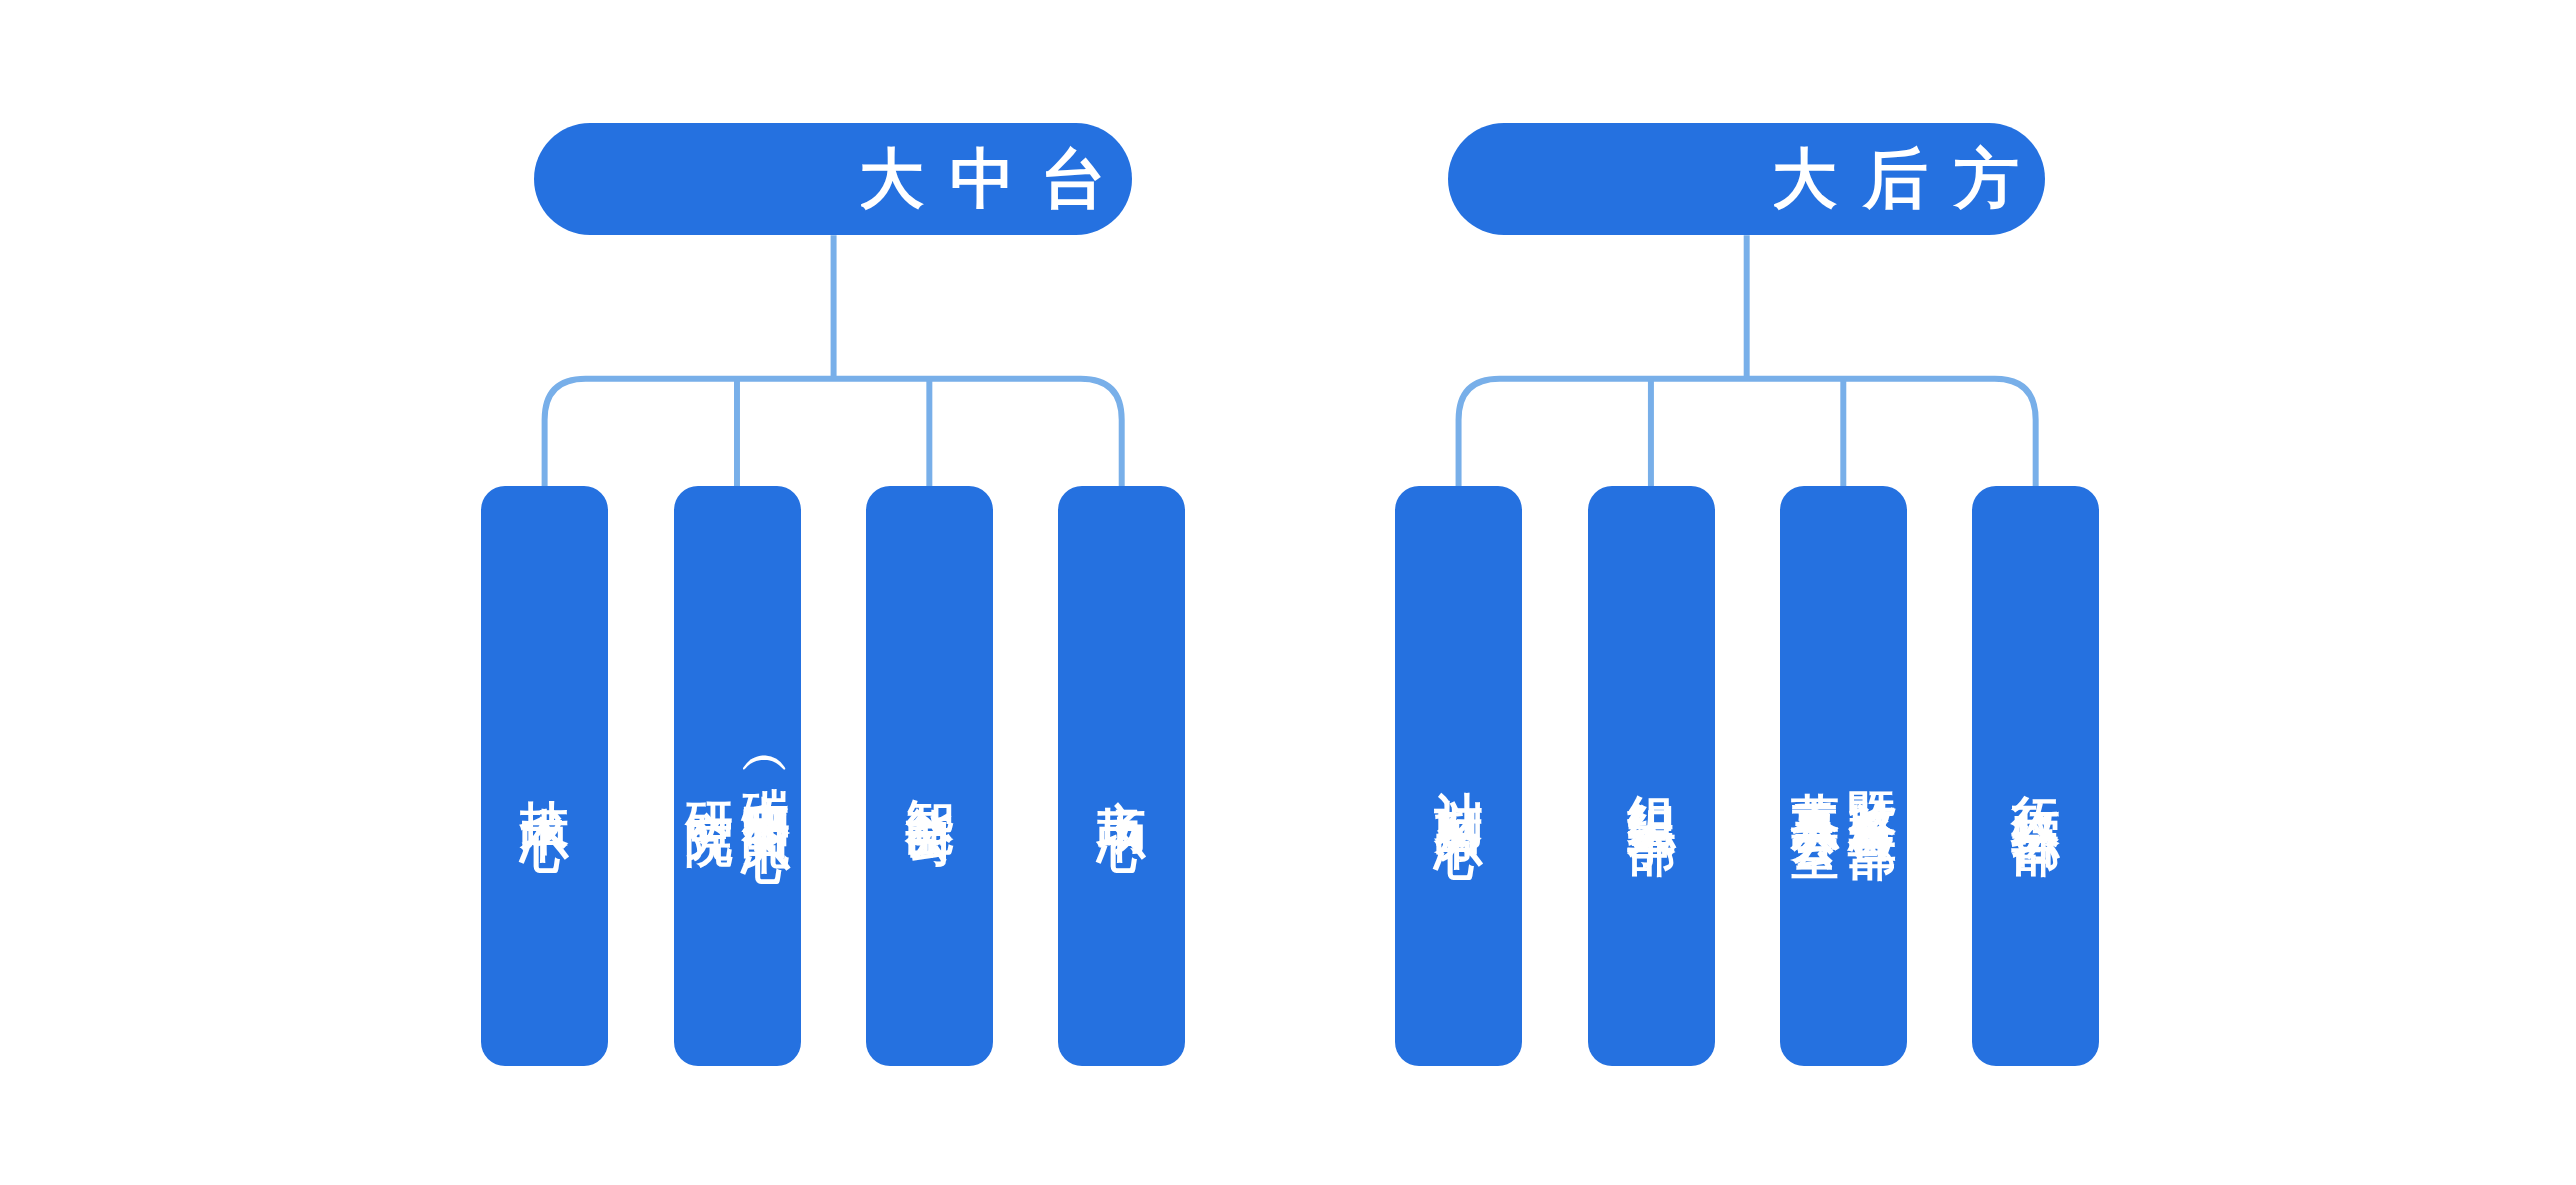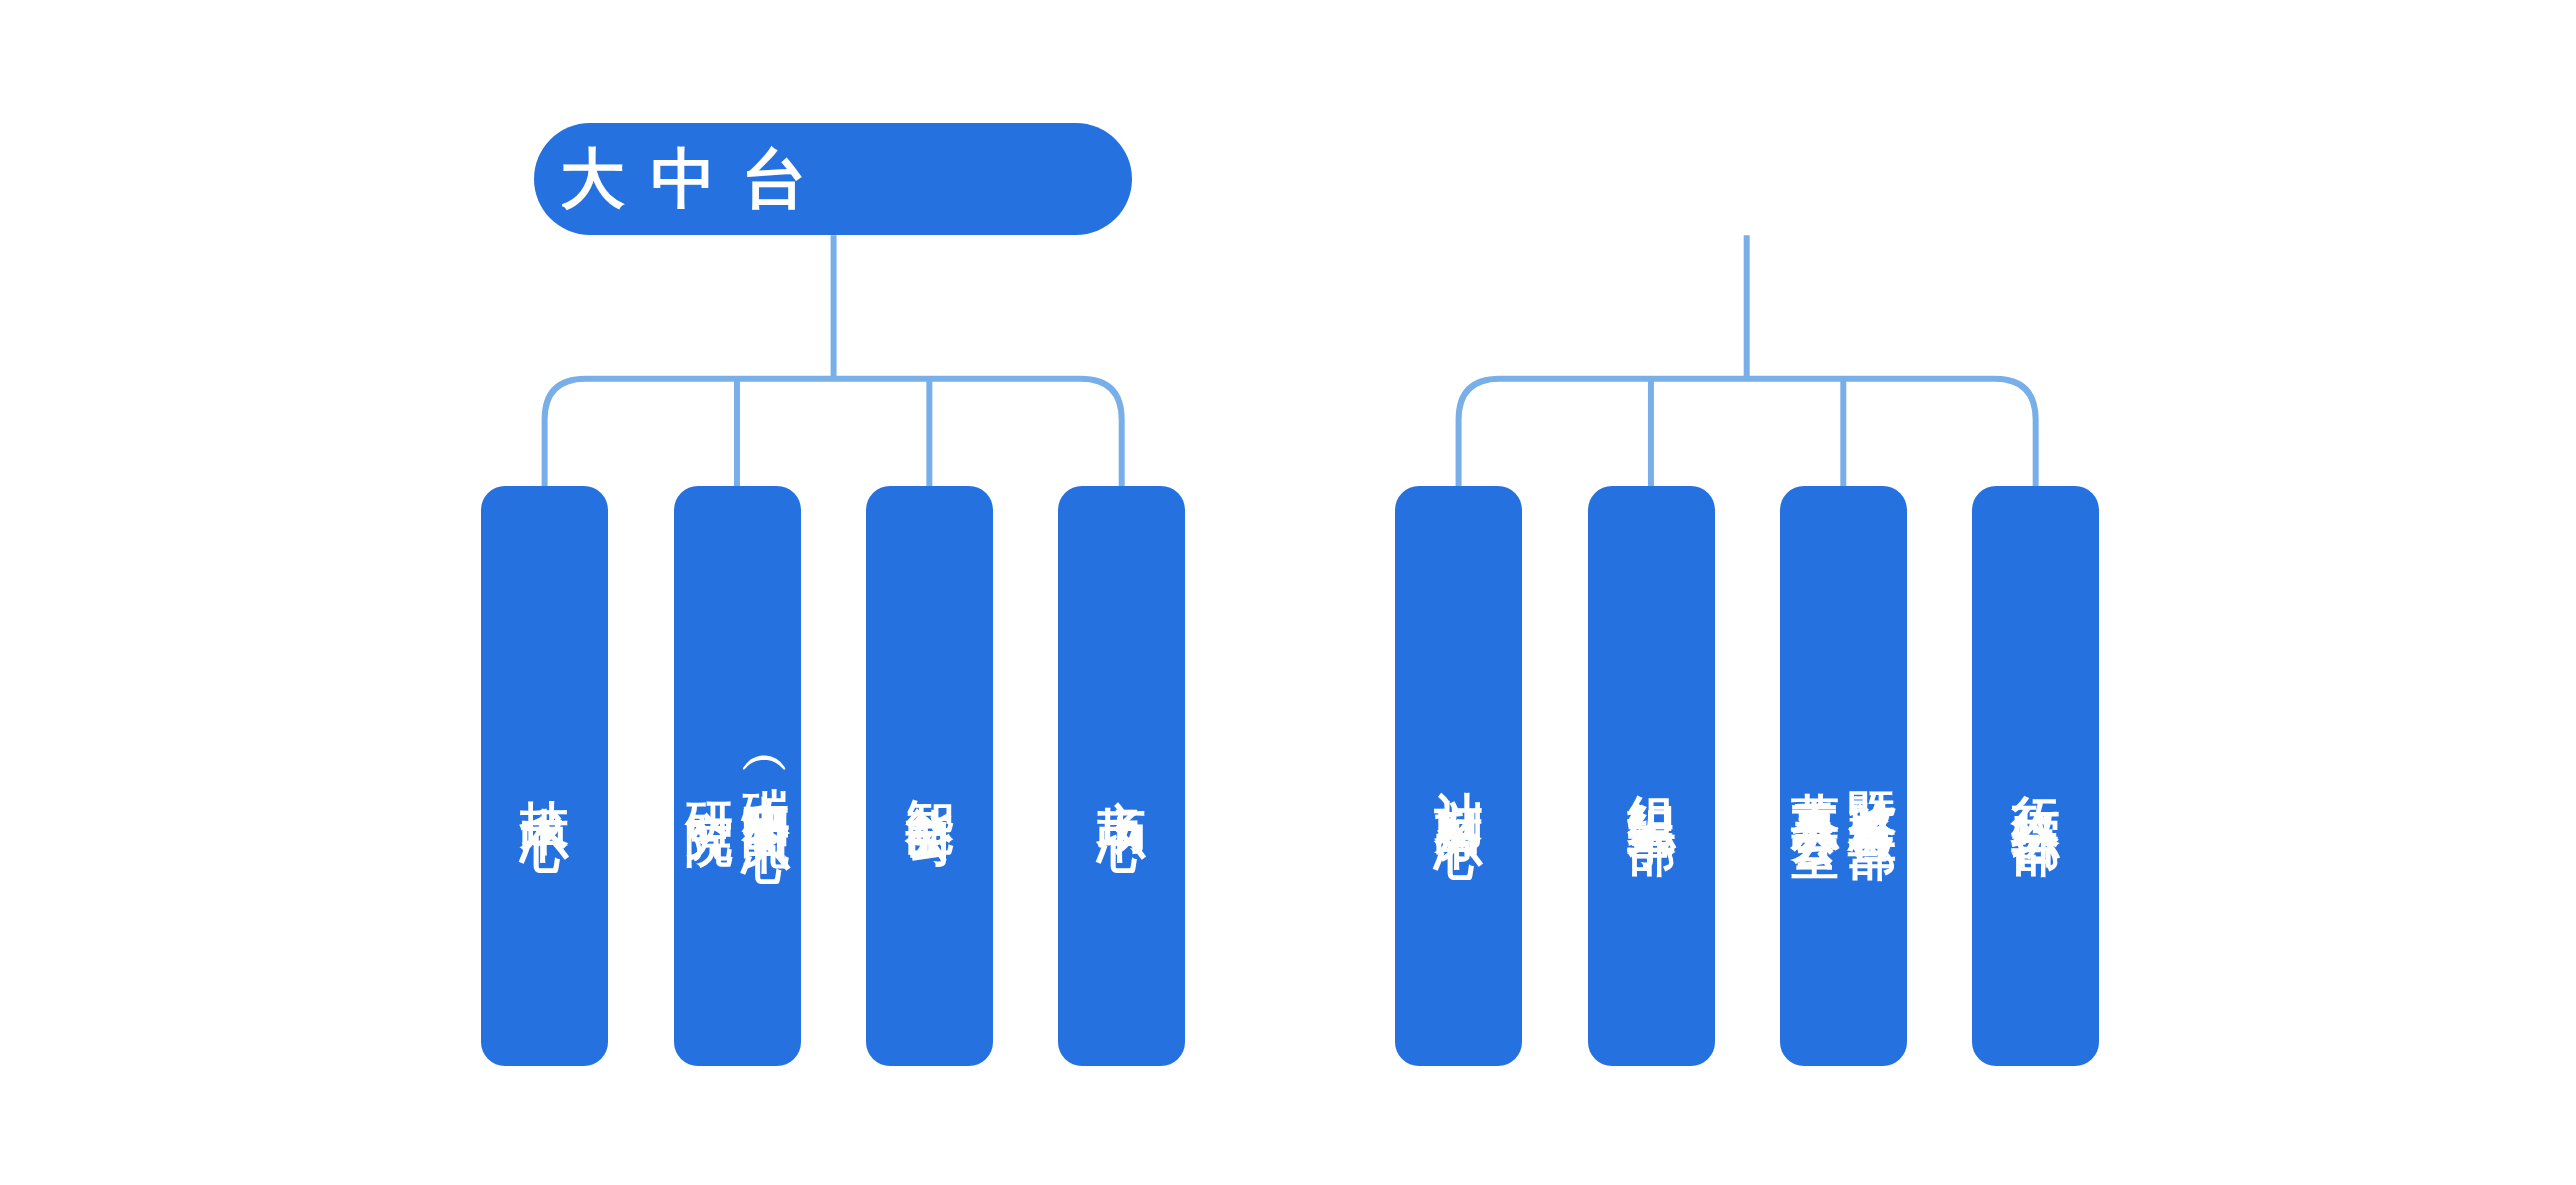--- a/index.html
+++ b/index.html
@@ -27,21 +27,21 @@
     top: 123px;
     height: 112px;
     border-radius: 56px;
     background: #2571E0;
     color: #ffffff;
     font-weight: 700;
     font-size: 65px;
     line-height: 112px;
     letter-spacing: 26px;
     padding-left: 26px; 
-    text-align: left;
+    text-align: right;
     box-sizing: border-box;
     white-space: nowrap;
   }
   .root-1 { left: 534px;  width: 598px; }
   .root-2 { left: 1448px; width: 597px; }
   .child-node {
     position: absolute;
     top: 486px;
     width: 127px;
     height: 580px;
@@ -108,20 +108,21 @@
   </div>
   <div class="child-node g1c3">
     <span class="vline">智能公司</span>
 
   </div>
   <div class="child-node g1c4">
     <span class="vline">市场中心</span>
 
   </div>
 
+  <div class="root-node root-2">大后方</div>
 
   <div class="child-node g2c1">
     <span class="vline">计划财务中心</span>
 
   </div>
   <div class="child-node g2c2">
     <span class="vline">组织人事部</span>
 
   </div>
   <div class="child-node g2c3">

